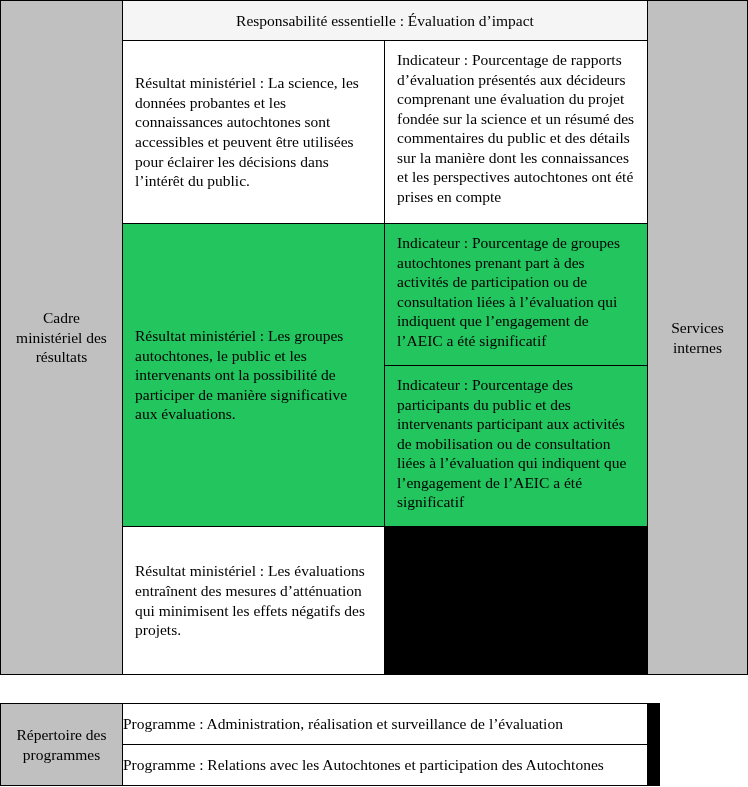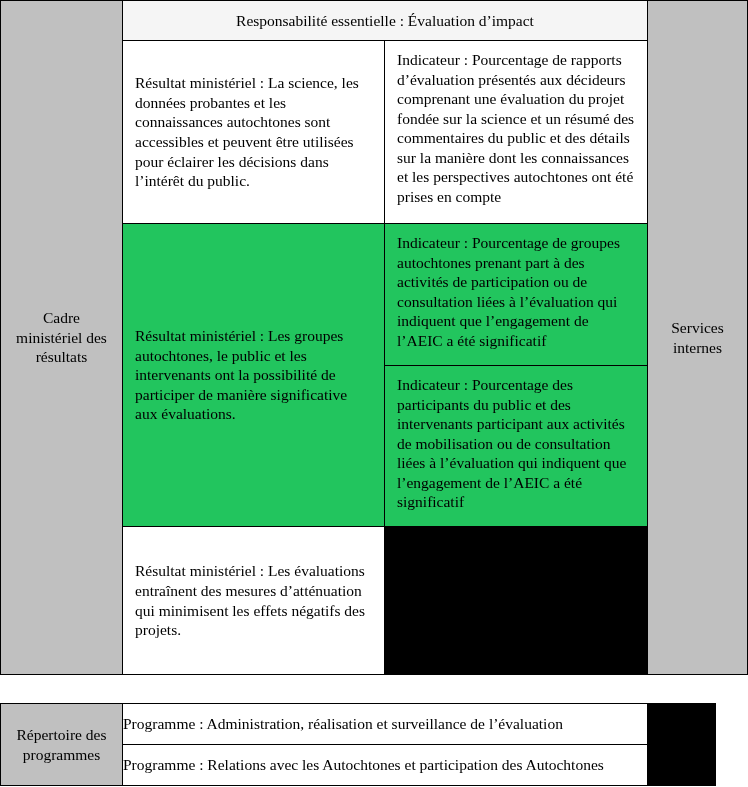--- a/index.html
+++ b/index.html
@@ -18,21 +18,21 @@
     gap: 1px;
   }
   .main-tbl {
     grid-template-columns: 121px 261px 262px 99px;
     grid-template-rows: 39px 182px 141px 160px 147px;
     width: 748px;
   }
   .bottom-tbl {
     grid-template-columns: 121px 524px;
     grid-template-rows: 40px 40px;
-    width: 716px;
+    width: 660px;
     margin-top: 28px;
   }
   .cell { background: #ffffff; }
   .gray-band {
     background: #C0C0C0;
     display: flex;
     align-items: center;
     justify-content: center;
     text-align: center;
     padding: 4px 8px;

